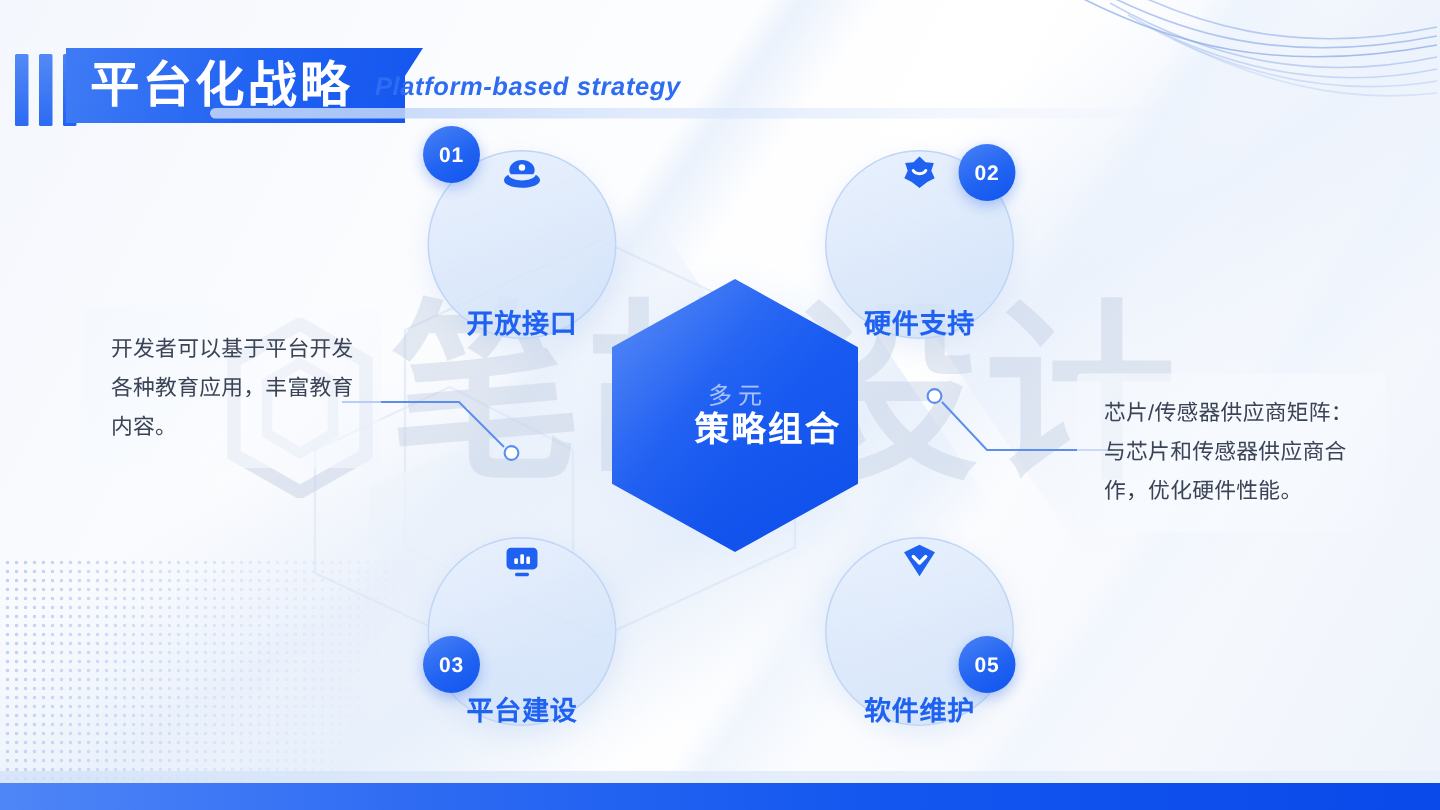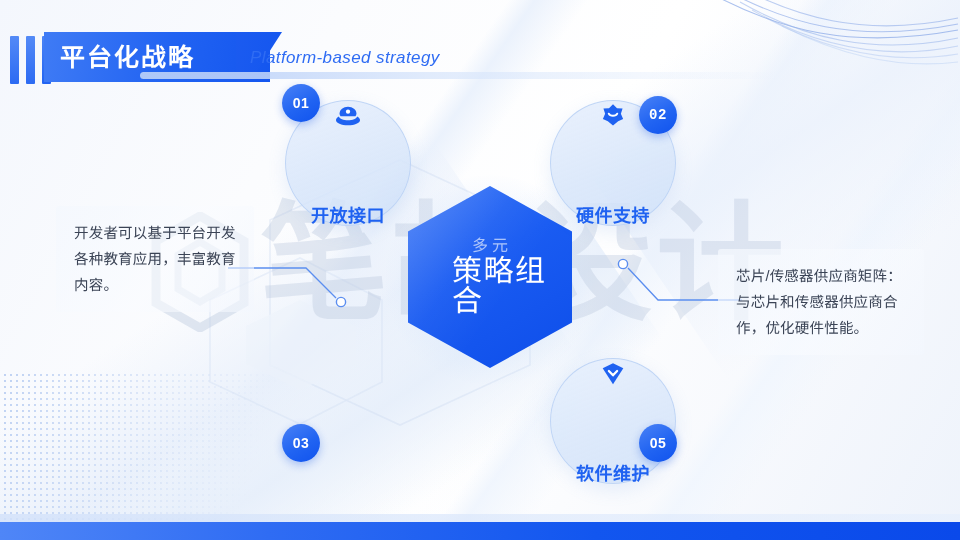--- a/index.html
+++ b/index.html
@@ -140,33 +140,33 @@
   .hdr-banner-tail {
     position: absolute;
     left: 236px; top: 0;
     width: 46px; height: 50px;
     background: linear-gradient(100deg, #1b5bf0, #1456ef);
     clip-path: polygon(0 0, 100% 0, 30% 100%, 0 100%);
   }
   .hdr-title {
     position: absolute;
     left: 60px; top: 9px;
-    font-size: 25px;
+    font-size: 33px;
     font-weight: 700;
     color: #ffffff;
     letter-spacing: 2px;
     line-height: 32px;
     white-space: nowrap;
   }
   .hdr-sub {
     position: absolute;
     left: 250px; top: 16px;
     font-size: 17px;
     font-style: italic;
-    font-weight: 400;
+    font-weight: 700;
     color: #2f6cf3;
     letter-spacing: .4px;
     white-space: nowrap;
   }
   .hdr-underline {
     position: absolute;
     left: 140px; top: 72px;
     width: 640px; height: 7px;
     background: linear-gradient(90deg, rgba(182,205,248,.95) 0%, rgba(215,229,251,.75) 45%, rgba(244,248,254,0) 100%);
     border-radius: 4px;
@@ -209,22 +209,22 @@
   }
   .hex-small {
     font-size: 16px;
     font-weight: 500;
     color: rgba(255,255,255,.62);
     letter-spacing: 4px;
     text-indent: 4px;
     line-height: 1;
   }
   .hex-big {
-    font-size: 30px;
-    font-weight: 400;
+    font-size: 23px;
+    font-weight: 700;
     color: #ffffff;
     letter-spacing: 1.5px;
     line-height: 1;
     margin-left: 44px;
   }
 
   
   .node {
     position: absolute;
     width: 124px; height: 124px;
@@ -260,21 +260,21 @@
     color: #ffffff;
     font-size: 14px;
     font-weight: 600;
     display: flex;
     align-items: center;
     justify-content: center;
     box-shadow: 0 3px 9px rgba(28,90,230,.32);
     letter-spacing: .5px;
   }
   .badge-1 { left: 282px; top: 84px; }
-  .badge-2 { left: 639px; top: 96px; font-family: Liberation Mono, monospace; }
+  .badge-2 { left: 639px; top: 96px; }
   .badge-3 { left: 282px; top: 424px; }
   .badge-4 { left: 639px; top: 424px; }
 
   
   .connector { position: absolute; pointer-events: none; }
   .conn-left  { left: 228px; top: 250px; width: 130px; height: 70px; }
   .conn-right { left: 602px; top: 248px; width: 140px; height: 72px; }
 
   
   .panel {
@@ -377,20 +377,30 @@
 
   <div class="node node-2">
     <svg class="node-icon" viewBox="0 0 32 32">
       <path d="M16 3.5l4.3 4.1 5.9.5-1.8 5.6 2.4 5.4-5.3 2.6L16 26l-5.5-4.3-5.3-2.6 2.4-5.4L5.8 8.1l5.9-.5z" fill="#1f62f1"></path>
       <path d="M11.5 13.5c1.4 3 7.6 3 9 0" fill="none" stroke="#ffffff" stroke-width="2.1" stroke-linecap="round"></path>
     </svg>
     <div class="node-label">硬件支持</div>
   </div>
   <div class="badge badge-2">02</div>
 
+  <div class="node node-3">
+    <svg class="node-icon" viewBox="0 0 32 32">
+      <rect x="5" y="6.5" width="22" height="15.5" rx="3.2" fill="#1f62f1"></rect>
+      <rect x="10.5" y="14" width="2.6" height="4.2" rx="1" fill="#ffffff"></rect>
+      <rect x="14.8" y="11.2" width="2.6" height="7" rx="1" fill="#ffffff"></rect>
+      <rect x="19.1" y="12.8" width="2.6" height="5.4" rx="1" fill="#ffffff"></rect>
+      <rect x="11" y="24.4" width="10" height="2.4" rx="1.2" fill="#1f62f1"></rect>
+    </svg>
+    <div class="node-label">平台建设</div>
+  </div>
   <div class="badge badge-3">03</div>
 
   <div class="node node-4">
     <svg class="node-icon" viewBox="0 0 32 32">
       <path d="M16 4.5l11 5.3-11 17-11-17z" fill="#1f62f1"></path>
       <path d="M11.6 12.8L16 17.4l4.4-4.6" fill="none" stroke="#ffffff" stroke-width="2.4" stroke-linecap="round" stroke-linejoin="round"></path>
     </svg>
     <div class="node-label">软件维护</div>
   </div>
   <div class="badge badge-4">05</div>

